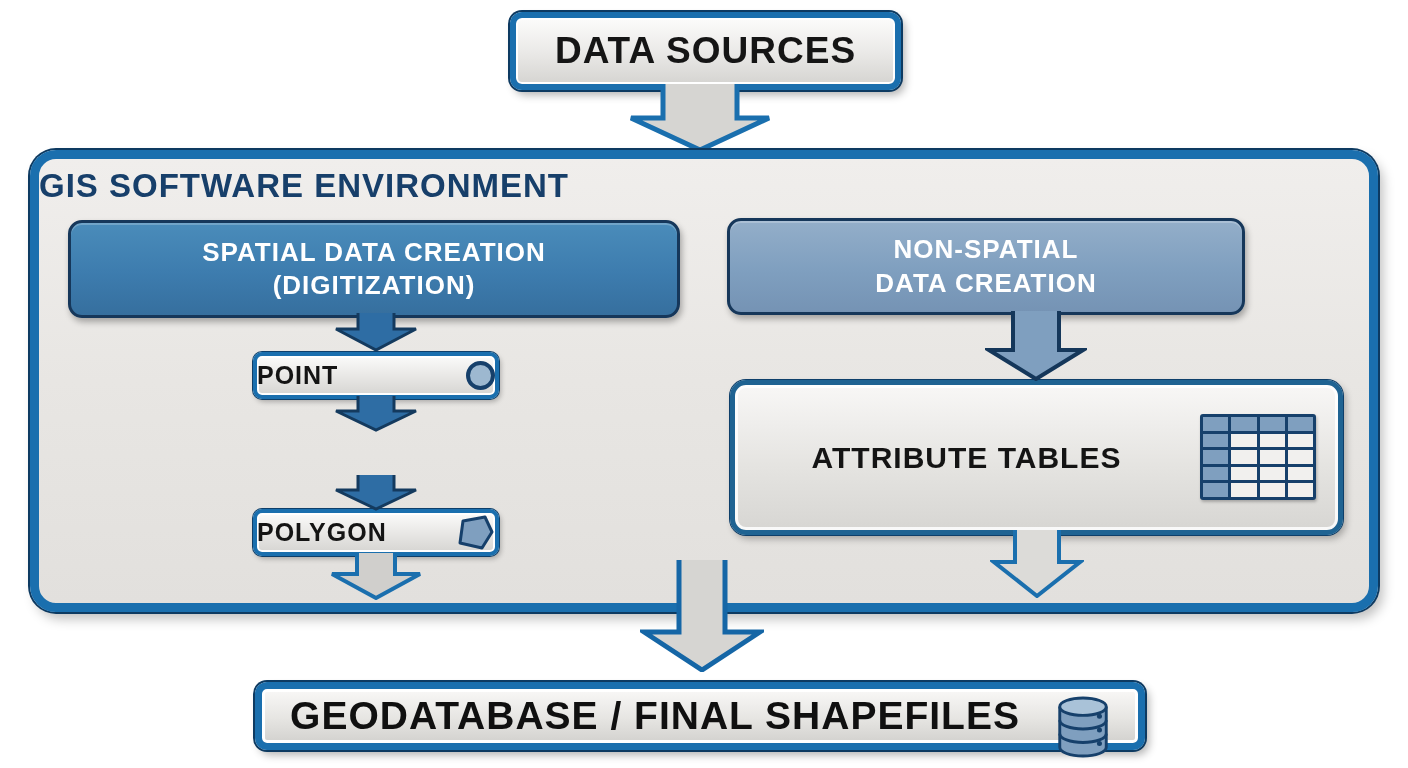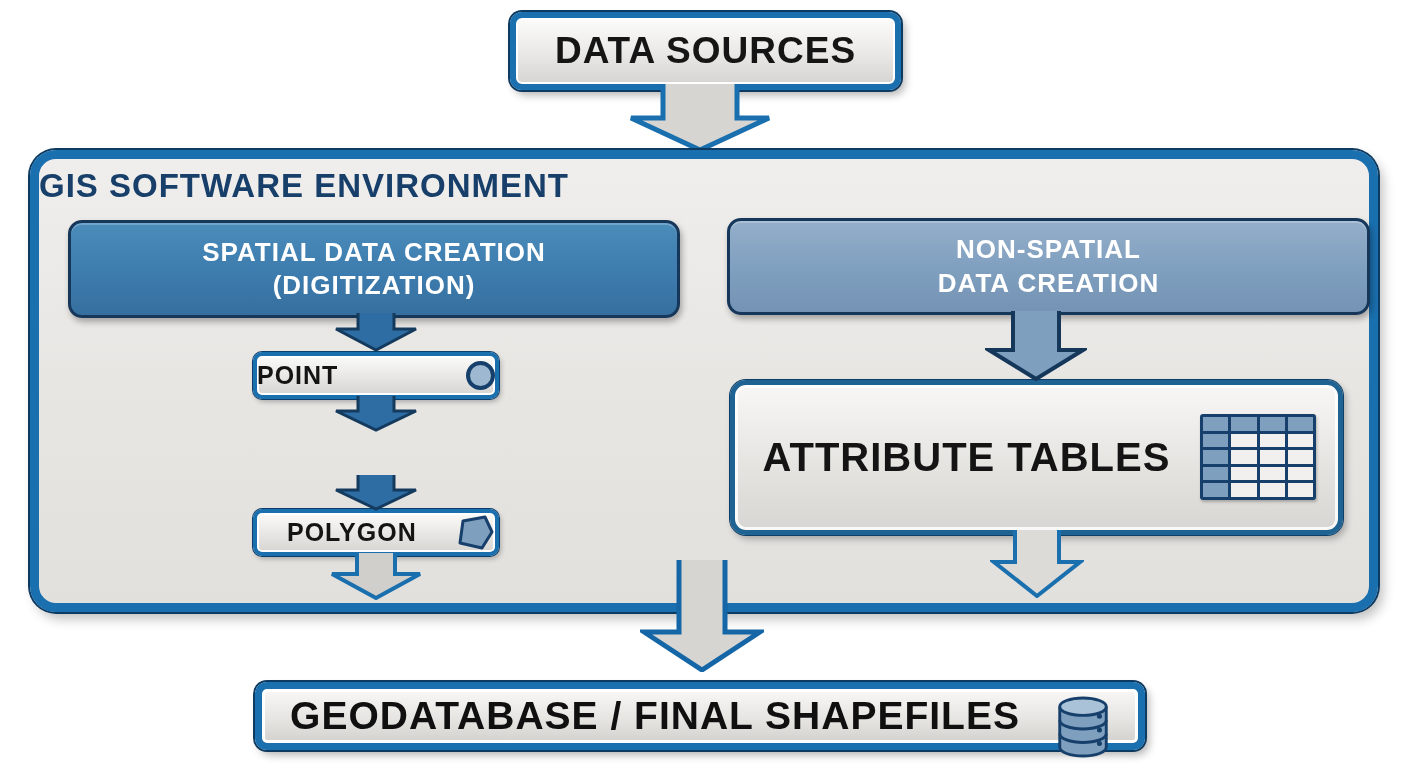--- a/index.html
+++ b/index.html
@@ -41,21 +41,21 @@
     display:flex;flex-direction:column;align-items:center;justify-content:center;
     color:#ffffff;font-size:26px;letter-spacing:1px;line-height:1.28;
     box-shadow:2px 4px 6px rgba(0,0,0,.30), inset 0 2px 0 rgba(255,255,255,.22);
     text-align:center;
   }
   .hdr-spatial{
     left:29px;top:61px;width:612px;height:98px;
     background:linear-gradient(180deg,#4a8cba 0%,#3d7cae 55%,#366f9e 100%);
   }
   .hdr-nonspatial{
-    left:688px;top:59px;width:643px;height:97px;
+    left:688px;top:59px;width:518px;height:97px;
     background:linear-gradient(180deg,#93aec9 0%,#7f9fbf 55%,#7593b4 100%);
   }
 
   
   .geo-box{
     box-sizing:border-box;width:246px;height:47px;left:214px;
     border:4px solid #1a6fae;border-radius:9px;
     background:linear-gradient(180deg,#fbfbfa 0%,#e7e6e4 55%,#d6d5d2 100%);
     box-shadow:0 0 0 1px #0e3f6a, 2px 3px 5px rgba(0,0,0,.25), inset 0 0 0 2px #ffffff;
     display:flex;align-items:center;justify-content:space-between;gap:14px;
@@ -70,21 +70,21 @@
   .attr-box{
     left:691px;top:221px;width:613px;height:155px;
     box-sizing:border-box;
     border:5px solid #1f6392;border-radius:16px;
     background:linear-gradient(180deg,#f8f7f6 0%,#e5e4e1 55%,#d7d6d3 100%);
     box-shadow:0 0 0 1px #0e3f6a, 3px 4px 7px rgba(0,0,0,.28), inset 0 0 0 3px rgba(255,255,255,.85);
   }
   .attr-text{
     left:0;top:0;right:140px;bottom:0;
     display:flex;flex-direction:column;align-items:center;justify-content:center;
-    font-size:40px;letter-spacing:1px;color:#141414;line-height:1.33;text-align:center;
+    font-size:30px;letter-spacing:1px;color:#141414;line-height:1.33;text-align:center;
   }
   .table-grid{
     right:22px;top:29px;width:116px;height:86px;
     box-sizing:border-box;
     display:grid;grid-template-columns:repeat(4,1fr);grid-auto-rows:1fr;
     gap:3px;padding:3px;background:#16406b;border-radius:3px;
     box-shadow:1px 2px 3px rgba(0,0,0,.25);
   }
   .tcell{background:#f1f0ee;}
   .tcell.blue{background:#7f9fbf;}
@@ -129,21 +129,21 @@
     <span>NON-SPATIAL</span>
     <span>DATA CREATION</span>
   </div>
 
   <div class="abs geo-box" style="top:193px;">
     <span>POINT</span>
     <span class="point-circle"></span>
   </div>
 
 
-  <div class="abs geo-box" style="top:350px;padding-left:30px;">
+  <div class="abs geo-box" style="top:350px;">
     <span>POLYGON</span>
     <svg width="42" height="38" viewBox="0 0 42 38">
       <polygon points="10,7 32,3 39,18 29,34 7,29" fill="#7f9fbf" stroke="#16406b" stroke-width="3" stroke-linejoin="round"></polygon>
     </svg>
   </div>
 
   <div class="abs attr-box">
     <div class="abs attr-text">
       <span>ATTRIBUTE TABLES</span>
     </div>

